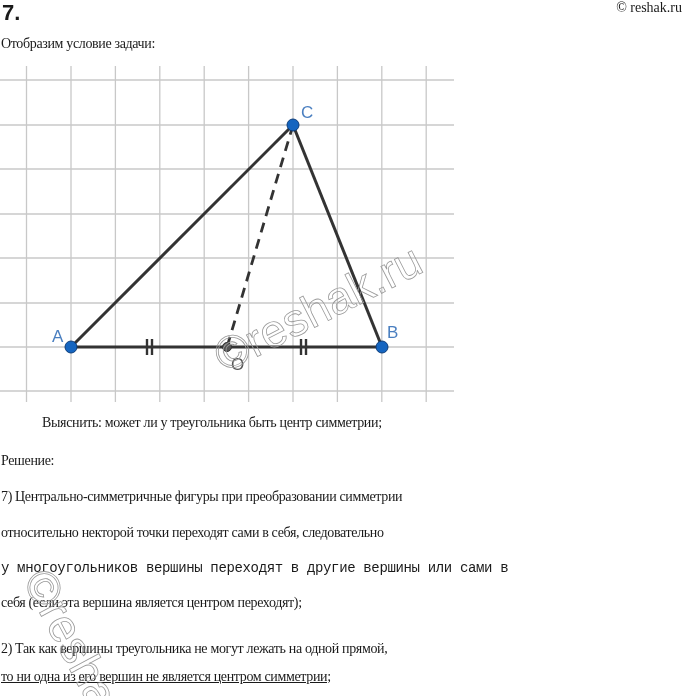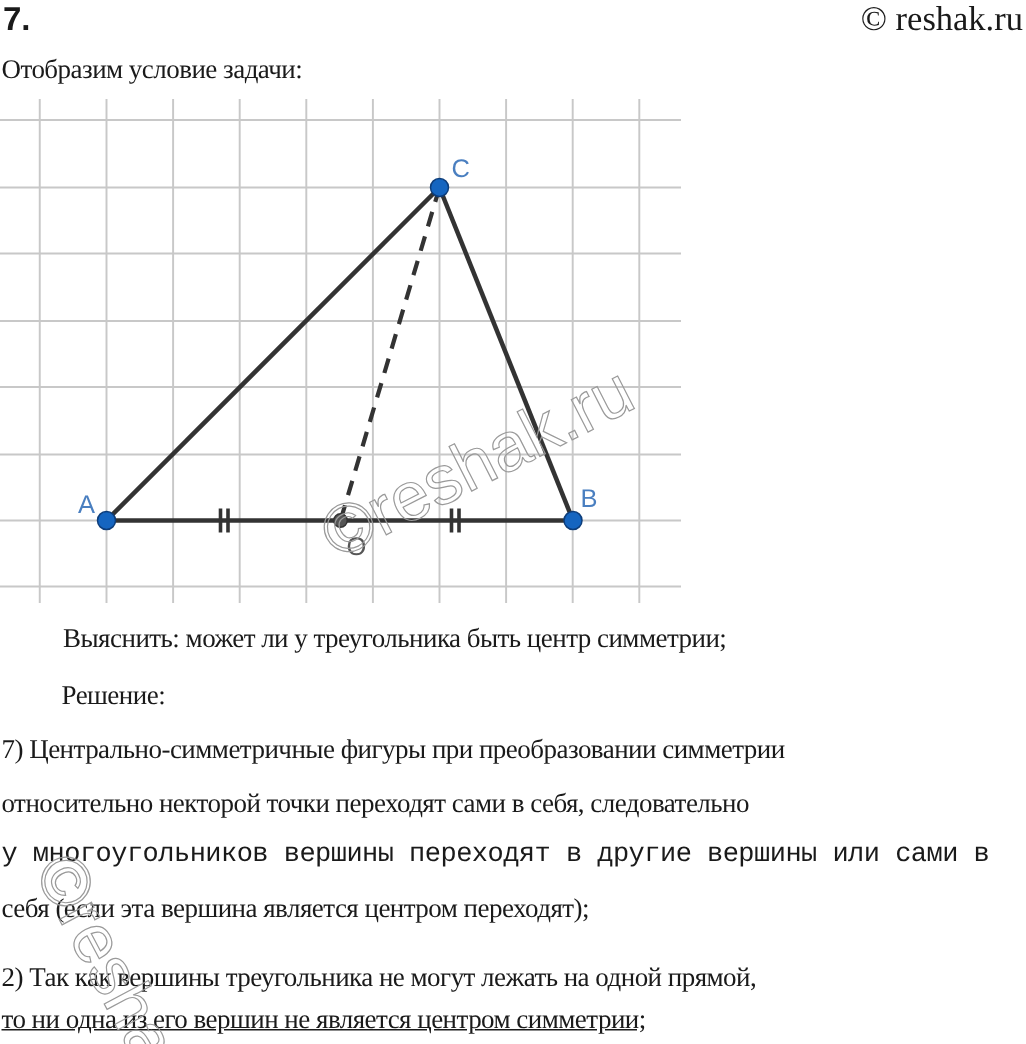--- a/index.html
+++ b/index.html
@@ -1,21 +1,21 @@
 <!DOCTYPE html>
 <html><head>
 <meta charset="utf-8">
 <style>
   html, body { margin: 0; padding: 0; background: #ffffff; }
   body { width: 684px; height: 696px; position: relative; overflow: hidden;
          font-family: "Liberation Serif", serif; color: #1a1a1a; }
   .abs { position: absolute; white-space: nowrap; }
   .num { left: 2px; top: 0px; font-size: 22px; font-weight: bold; font-family: "Liberation Sans", sans-serif; }
-  .copy { right: 2px; top: 0px; font-size: 23px; font-family: "Liberation Serif", serif; }
-  .line { left: 1px; font-size: 18px; letter-spacing: -0.35px; }
+  .copy { right: 2px; top: 0px; font-size: 14px; font-family: "Liberation Serif", serif; }
+  .line { left: 1px; font-size: 14px; letter-spacing: -0.35px; }
   svg.fig { position: absolute; left: 0; top: 66px; }
   .wm { position: absolute; font-family: "Liberation Sans", sans-serif; color: transparent;
         -webkit-text-stroke: 0.8px #9a9a9a; font-size: 46px; white-space: nowrap; pointer-events: none; }
 </style>
 </head>
 <body>
 
 <div class="abs num">7.</div>
 <div class="abs copy">© reshak.ru</div>
 
@@ -57,21 +57,21 @@
   <circle cx="293" cy="59" r="6" fill="#1565c0" stroke="#0d3d7a" stroke-width="1"></circle>
   <circle cx="382" cy="281" r="6" fill="#1565c0" stroke="#0d3d7a" stroke-width="1"></circle>
   <circle cx="227" cy="281" r="4.5" fill="#555555" stroke="#333333" stroke-width="1"></circle>
   <text x="52" y="276" font-family="Liberation Sans, sans-serif" font-size="17" fill="#4a7fc0">A</text>
   <text x="301" y="52" font-family="Liberation Sans, sans-serif" font-size="17" fill="#4a7fc0">C</text>
   <text x="387" y="272" font-family="Liberation Sans, sans-serif" font-size="17" fill="#4a7fc0">B</text>
   <text x="231" y="304" font-family="Liberation Sans, sans-serif" font-size="17" fill="#555555">O</text>
 </svg>
 
 <div class="abs line" style="top:415px;margin-left:41px;">Выяснить:  может ли у треугольника быть центр симметрии;</div>
-<div class="abs line" style="top:453px;margin-left:40px;">Решение:</div>
+<div class="abs line" style="top:453px;">Решение:</div>
 <div class="abs line" style="top:489px;">7) Центрально-симметричные фигуры при преобразовании симметрии</div>
 <div class="abs line" style="top:525px;">относительно некторой точки переходят сами в себя, следовательно</div>
 <div class="abs line" style="top:560px;font-family:Liberation Mono, monospace;">у многоугольников вершины переходят в другие вершины или сами в</div>
 <div class="abs line" style="top:595px;">себя (если эта вершина является центром переходят);</div>
 <div class="abs line" style="top:641px;">2) Так как вершины треугольника не могут лежать на одной прямой,</div>
 <div class="abs line" style="top:669px;text-decoration:underline;">то ни одна из его вершин не является центром симметрии;</div>
 
 <div class="wm" style="left:205px; top:335px; transform: rotate(-27deg); transform-origin: left top;">©reshak.ru</div>
 <div class="wm" style="left:5px; top:560px; transform: rotate(62deg); transform-origin: left top; left:60px;">©reshak.ru</div>
 

